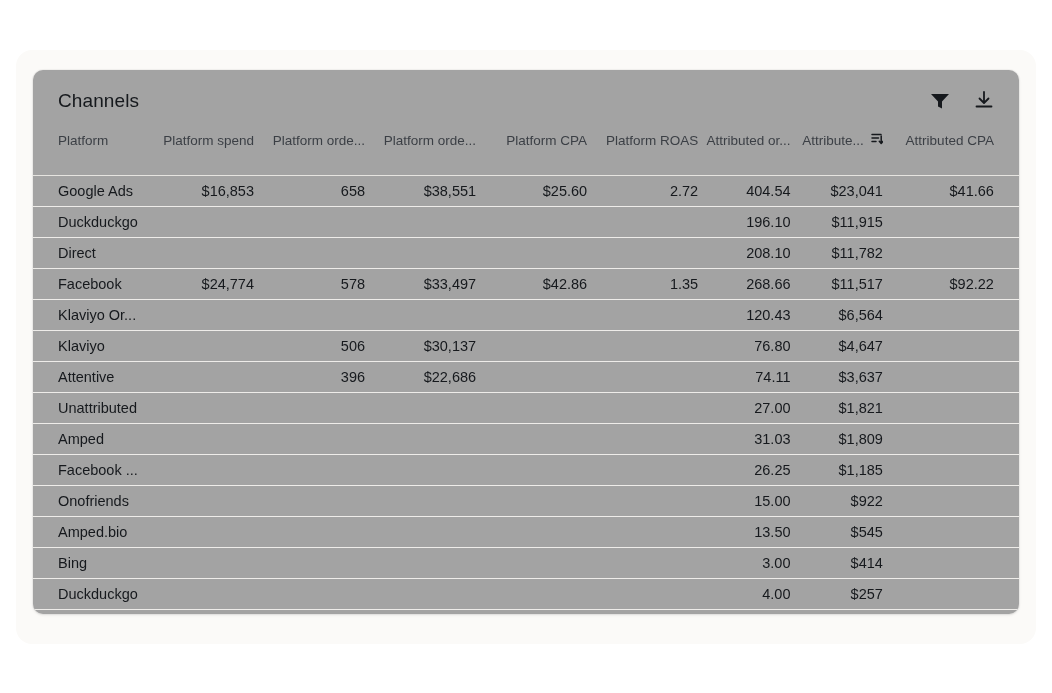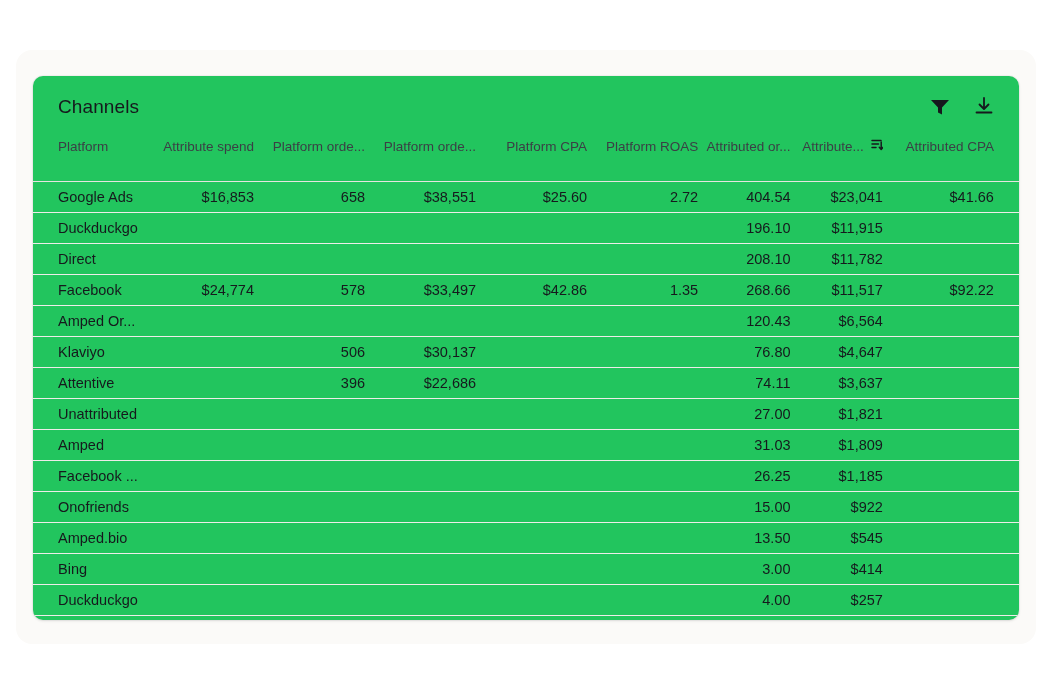--- a/index.html
+++ b/index.html
@@ -18,24 +18,24 @@
     left: 16px;
     top: 50px;
     width: 1020px;
     height: 594px;
     background: #fbfaf8;
     border-radius: 16px;
   }
   .card {
     position: absolute;
     left: 17px;
-    top: 26px;
+    top: 20px;
     width: 986px;
     height: 544px;
-    background: #22c55e;
+    background: #a3a3a3;
     border-radius: 10px;
     box-shadow: 0 1px 3px rgba(0,0,0,0.10), 0 0 0 1px rgba(0,0,0,0.03);
     overflow: hidden;
   }
   .card-header {
     position: relative;
     height: 62px;
     display: flex;
     align-items: center;
     padding: 0 24px 0 25px;
@@ -150,21 +150,21 @@
           <col class="col-num">
           <col class="col-num">
           <col class="col-num2">
           <col class="col-num2">
           <col class="col-num">
           <col class="col-num">
         </colgroup>
         <thead>
           <tr>
             <th class="first">Platform</th>
-            <th>Attribute spend</th>
+            <th>Platform spend</th>
             <th>Platform orde...</th>
             <th>Platform orde...</th>
             <th>Platform CPA</th>
             <th>Platform ROAS</th>
             <th>Attributed or...</th>
             <th>
               <span class="th-inner">
                 <span>Attribute...</span>
                 <span class="sort-icon">
                   <svg width="13" height="13" viewBox="0 0 13 13" aria-hidden="true">
@@ -223,21 +223,21 @@
             <td>578</td>
             <td>$33,497</td>
             <td>$42.86</td>
             <td>1.35</td>
             <td>268.66</td>
             <td>$11,517</td>
             <td>$92.22</td>
             <td>0.4</td>
           </tr>
           <tr>
-            <td class="first">Amped Or...</td>
+            <td class="first">Klaviyo Or...</td>
             <td></td>
             <td></td>
             <td></td>
             <td></td>
             <td></td>
             <td>120.43</td>
             <td>$6,564</td>
             <td></td>
             <td></td>
           </tr>

